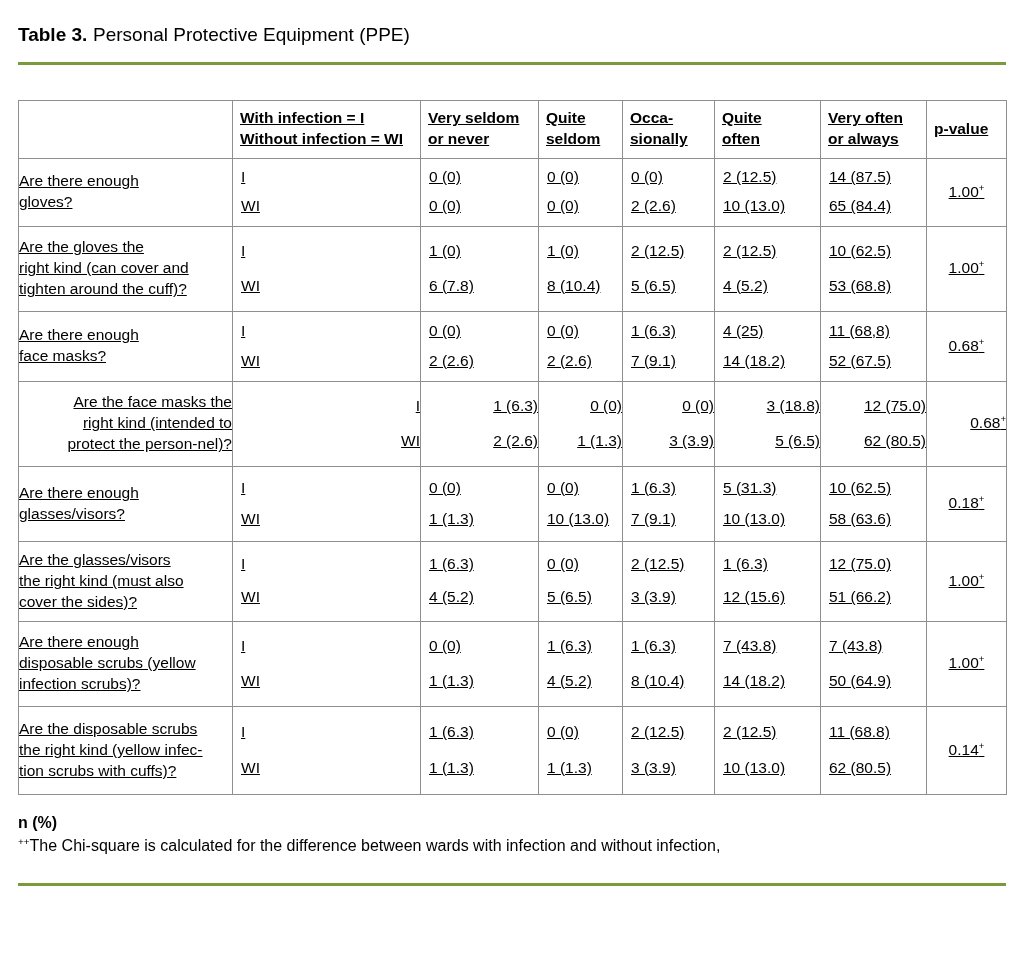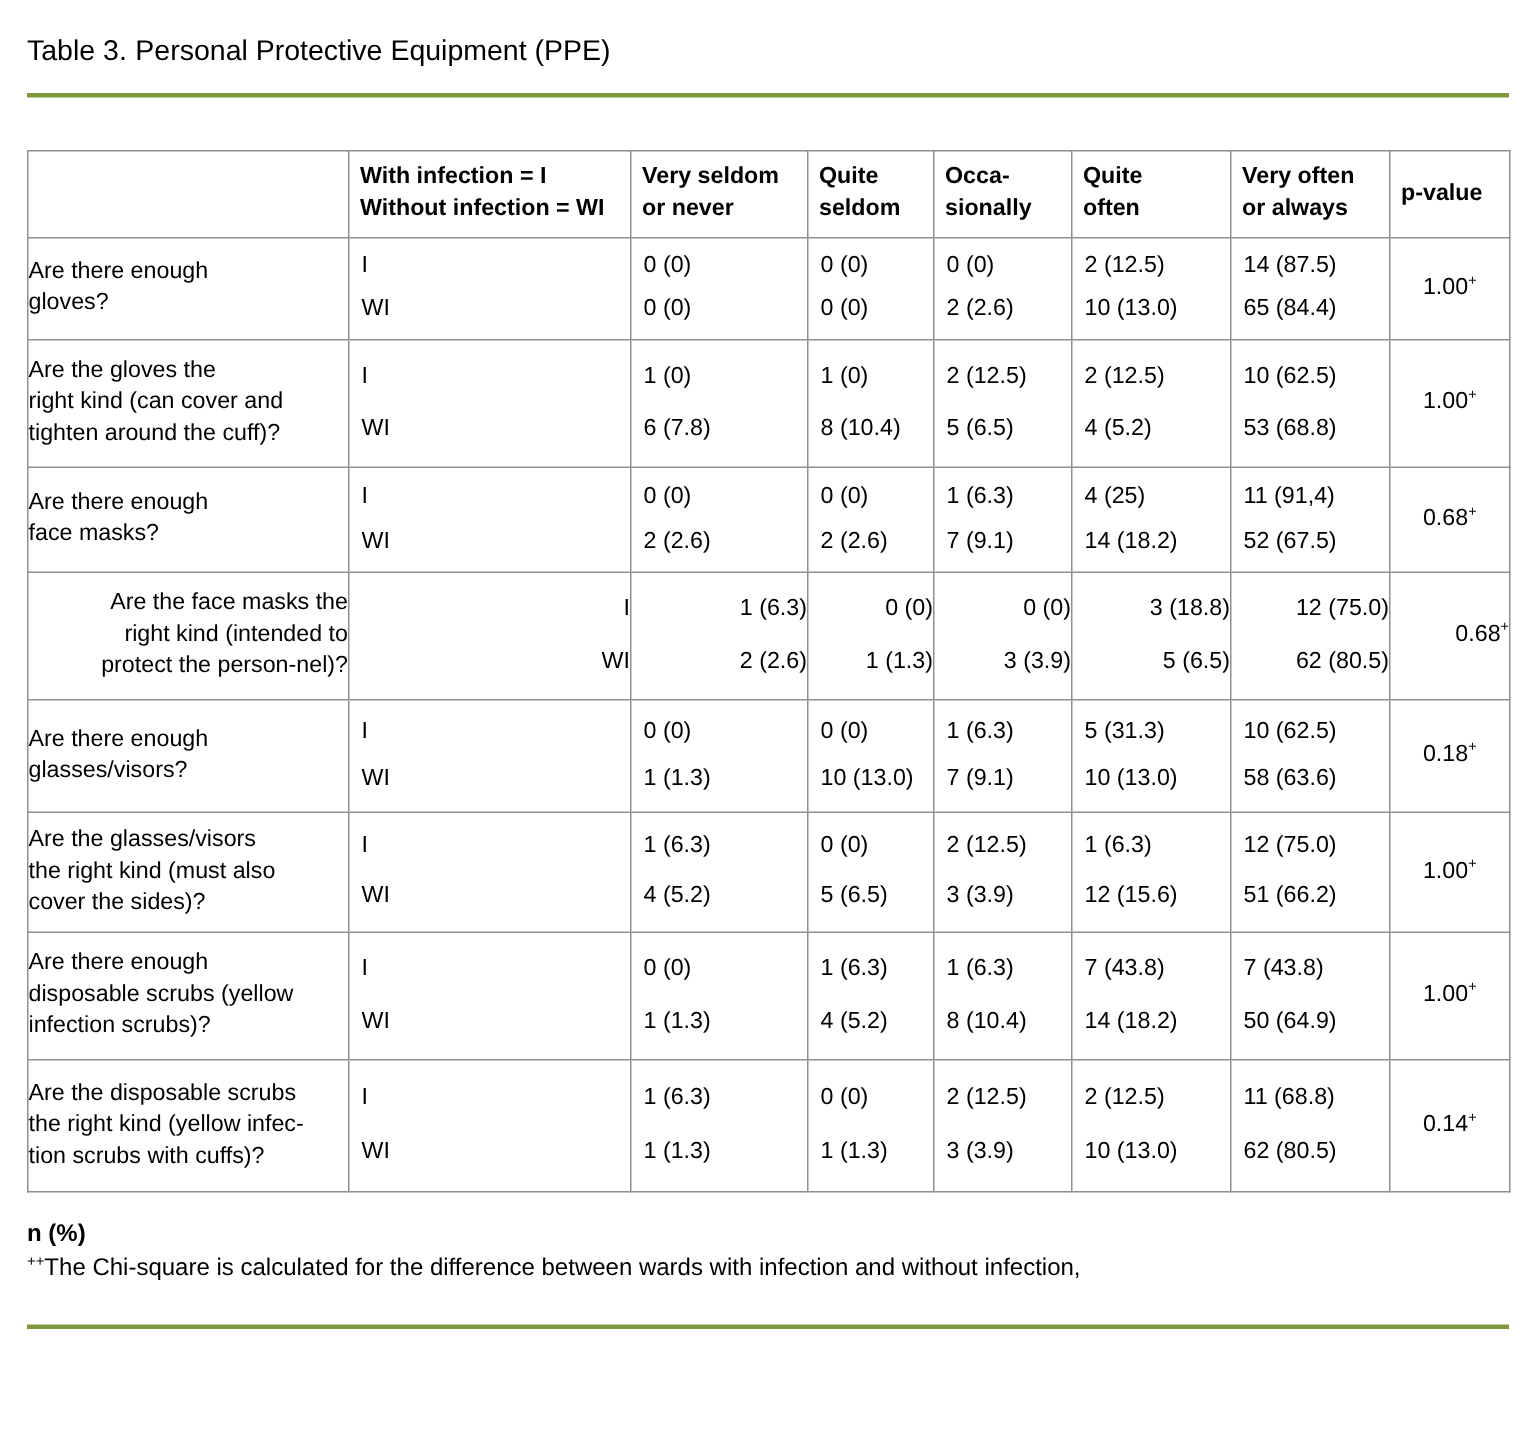--- a/index.html
+++ b/index.html
@@ -20,37 +20,38 @@
     height: 957px;
     padding: 0 18px;
     overflow: hidden;
   }
   .title {
     margin-top: 24px;
     font-size: 19px;
     line-height: 1.2;
   }
   .title .title-label {
-    font-weight: normal;
+    font-weight: bold;
     margin-right: 0.3em;
   }
   .rule {
     height: 3px;
     background: var(--accent);
   }
   .rule-top { margin-top: 15px; }
   .rule-bottom { margin-top: 26px; }
 
   table.ppe {
     border-collapse: collapse;
     table-layout: fixed;
     width: 988px;
     margin-top: 35px;
     font-size: 15.5px;
     line-height: 1.35;
+    text-decoration: underline;
   }
   table.ppe th, table.ppe td {
     border: 1px solid var(--border);
     padding: 0;
     vertical-align: middle;
   }
   table.ppe th {
     font-weight: bold;
     text-align: left;
     white-space: pre-line;
@@ -254,21 +255,21 @@
         </div>
       </td>
       <td>
         <div class="stack">
           <div>4 (25)</div>
           <div>14 (18.2)</div>
         </div>
       </td>
       <td>
         <div class="stack">
-          <div>11 (91,4)</div>
+          <div>11 (68,8)</div>
           <div>52 (67.5)</div>
         </div>
       </td>
       <td class="p"><span>0.68</span><sup>+</sup></td>
     </tr>
         <tr class="r3">
       <td class="q">Are the face masks the
 right kind (intended to
 protect the person-nel)?</td>
       <td>

